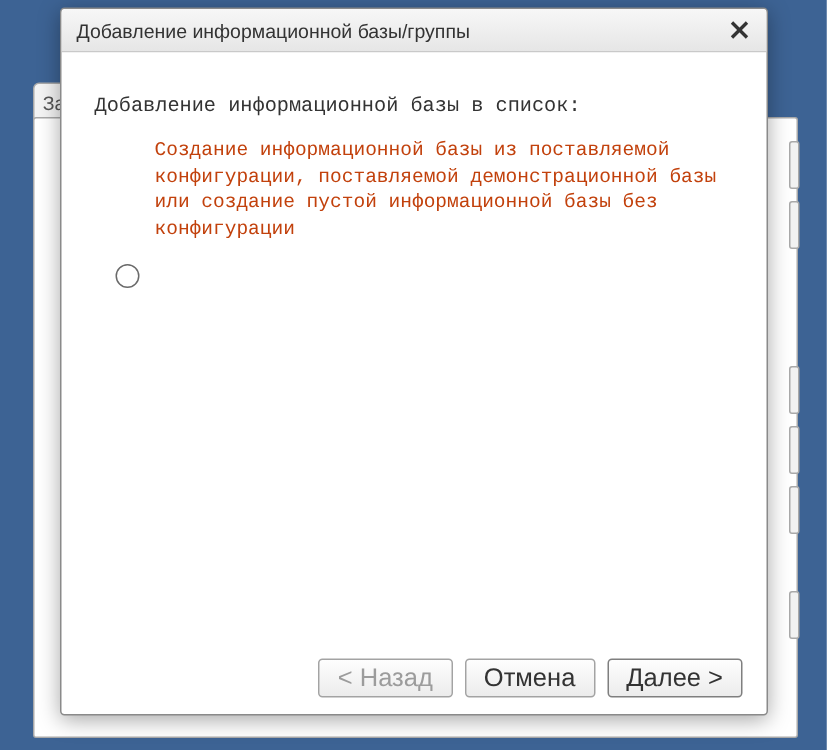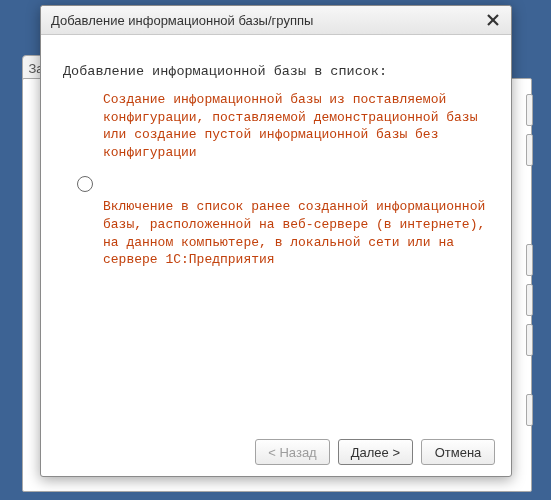--- a/index.html
+++ b/index.html
@@ -28,21 +28,21 @@
     margin:1px 10px 0 14px;flex:none;display:flex;align-items:center;
     justify-content:center;cursor:pointer;}
   .radio.sel::after{content:"";width:6px;height:6px;border-radius:50%;
     background:#2f8f2f;}
   .opt-label{color:#333;cursor:pointer;}
   .opt-desc{margin:0 0 14px 40px;color:#c2410c;}
   .footer{height:48px;border-top:0;display:flex;justify-content:flex-end;
     align-items:center;padding:0 16px;gap:8px;}
   .btn{min-width:74px;height:26px;padding:0 12px;border:1px solid #a3a3a3;
     border-radius:3px;background:linear-gradient(#fefefe,#ececec);
-    color:#333;font-size:13px;cursor:pointer;}
+    color:#333;font-size:17px;cursor:pointer;}
   .btn:disabled{color:#9c9c9c;cursor:default;}
   .btn.default{border-color:#7f7f7f;}
 </style>
 </head>
 <body>
 
 <div class="bg-tab">
   <span>За</span>
 </div>
 <div class="bg-main"></div>
@@ -66,22 +66,21 @@
   </div>
 
   <div class="body">
     <div class="heading">Добавление информационной базы в список:</div>
 
     <div class="opt-desc">Создание информационной базы из поставляемой конфигурации, поставляемой демонстрационной базы или создание пустой информационной базы без конфигурации</div>
 
     <div class="opt">
       <span class="radio"></span>
     </div>
-    <div class="opt-desc">Включение в список ранее созданной информационной базы, расположенной на веб-сервере (в интернете), на данном компьютере,  в локальной сети или на сервере 1С:Предприятия</div>
   </div>
 
   <div class="footer">
     <button class="btn" disabled="">&lt; Назад</button>
+    <button class="btn">Отмена</button>
     <button class="btn default">Далее &gt;</button>
-    <button class="btn">Отмена</button>
   </div>
 
 </div>
 
 </body></html>

